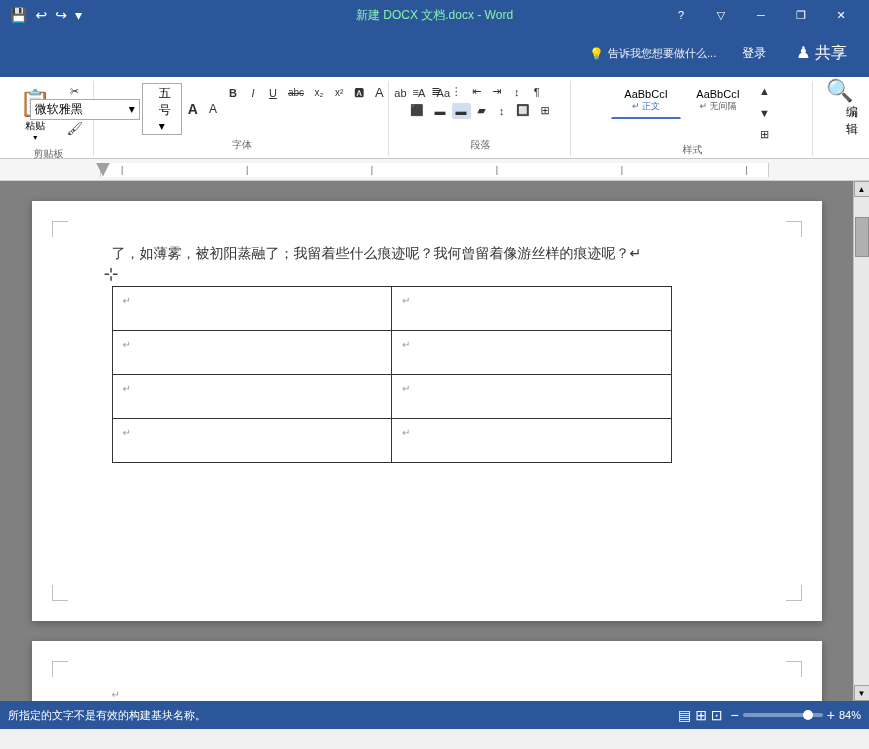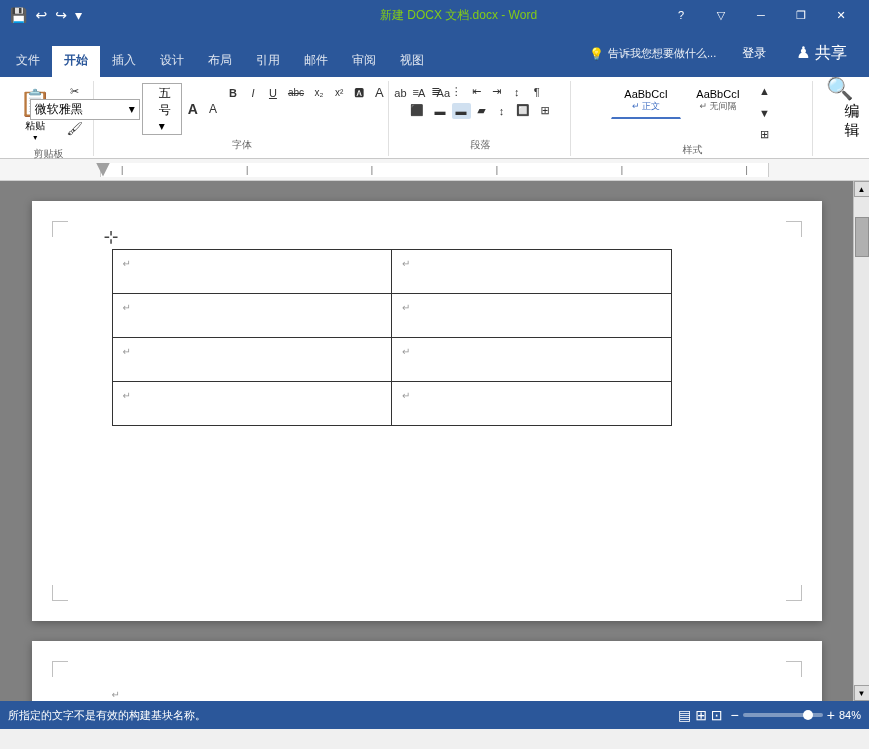--- a/index.html
+++ b/index.html
@@ -9,21 +9,21 @@
     .title-bar {
       background: #2b579a;
       height: 30px;
       display: flex;
       align-items: center;
       justify-content: space-between;
       padding: 0 8px;
       color: white;
     }
     .title-bar-left { display: flex; align-items: center; gap: 4px; }
-    .title-bar-title { flex: 1; text-align: center; font-size: 12px; color: #84cc16; position: absolute; left: 50%; transform: translateX(-50%); margin-left: 24px; }
+    .title-bar-title { flex: 1; text-align: center; font-size: 12px; color: #86efac; position: absolute; left: 50%; transform: translateX(-50%); }
     .title-bar-controls { display: flex; gap: 0; }
     .title-btn {
       width: 40px; height: 30px;
       display: flex; align-items: center; justify-content: center;
       color: white; font-size: 11px; cursor: pointer;
       background: transparent;
       border: none;
     }
     .quick-access { display: flex; gap: 4px; align-items: center; }
     .qa-btn { color: white; font-size: 14px; cursor: pointer; padding: 2px; }
@@ -317,31 +317,20 @@
   <div class="title-bar-controls">
     <button class="title-btn">?</button>
     <button class="title-btn">▽</button>
     <button class="title-btn">─</button>
     <button class="title-btn">❐</button>
     <button class="title-btn close">✕</button>
   </div>
 </div>
 
 <div class="ribbon-header">
-  <div class="ribbon-tabs" style="align-self: flex-end;">
-    <div class="ribbon-tab">文件</div>
-    <div class="ribbon-tab active">开始</div>
-    <div class="ribbon-tab">插入</div>
-    <div class="ribbon-tab">设计</div>
-    <div class="ribbon-tab">布局</div>
-    <div class="ribbon-tab">引用</div>
-    <div class="ribbon-tab">邮件</div>
-    <div class="ribbon-tab">审阅</div>
-    <div class="ribbon-tab">视图</div>
-  </div>
   <div class="ribbon-right">
     <div class="help-btn">
       <span>💡</span>
       <span style="font-size:11px;color:rgba(255,255,255,0.9);">告诉我您想要做什么...</span>
     </div>
     <div class="login-btn" style="color:white;">登录</div>
     <div class="share-btn">♟ 共享</div>
   </div>
 </div>
 
@@ -435,21 +424,21 @@
       </div>
     </div>
     <div class="group-label">样式</div>
   </div>
 
   <div class="ribbon-group" style="min-width:50px;">
     <div class="group-content">
       <div style="display:flex; align-items:center; justify-content:center; width:40px; height:50px;">
         <div style="display:flex; flex-direction:column; align-items:center; cursor:pointer; padding:4px;">
           <span style="font-size:22px;">🔍</span>
-          <span style="font-size:15px;margin-left:24px;">编辑</span>
+          <span style="font-size:12px;margin-left:24px;">编辑</span>
         </div>
       </div>
     </div>
   </div>
 
 </div>
 
 <div class="ruler">
   <div style="width:100%; height:14px; position:relative; background:#f5f5f5;">
     <div style="position:absolute; left:80px; right:80px; height:100%; background:#fff; border-left:1px solid #ccc; border-right:1px solid #ccc; display:flex; align-items:center;">
@@ -468,20 +457,23 @@
 
 <div class="doc-area" style="height:520px;">
   <div class="doc-scroll">
 
     <div class="page" style="min-height:420px;">
       <div class="corner-mark corner-tl"></div>
       <div class="corner-mark corner-tr"></div>
       <div class="corner-mark corner-bl"></div>
       <div class="corner-mark corner-br"></div>
 
+      <div class="doc-text">
+        <span>了，如薄雾，被初阳蒸融了；我留着些什么痕迹呢？我何曾留着像游丝样的痕迹呢？↵</span>
+      </div>
 
       
       <div style="position:relative; display:inline-block;">
         <div style="position:absolute; top:-15px; left:-8px; font-size:18px; color:#444; cursor:crosshair; z-index:10;">⊹</div>
         <table class="doc-table">
           <tbody>
               <tr>
             <td><span class="para-mark">↵</span></td>
             <td><span class="para-mark">↵</span></td>
           </tr>

